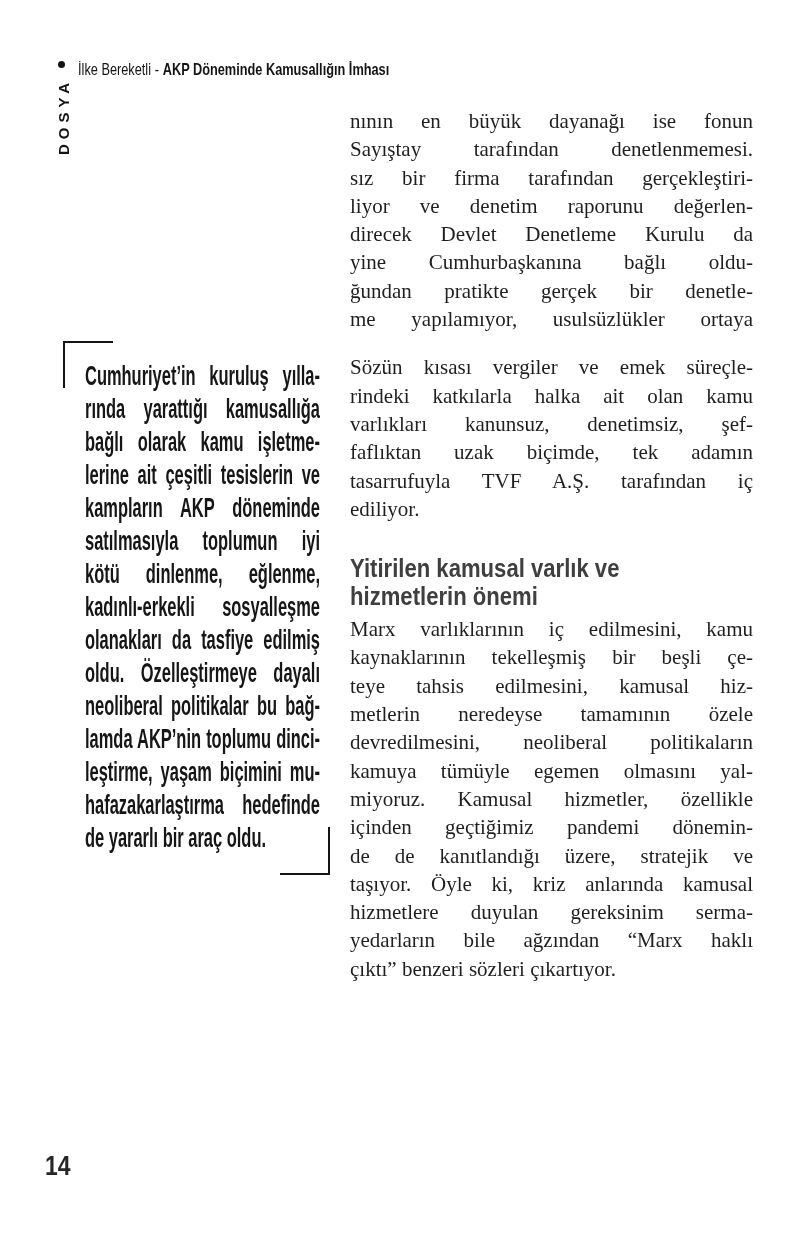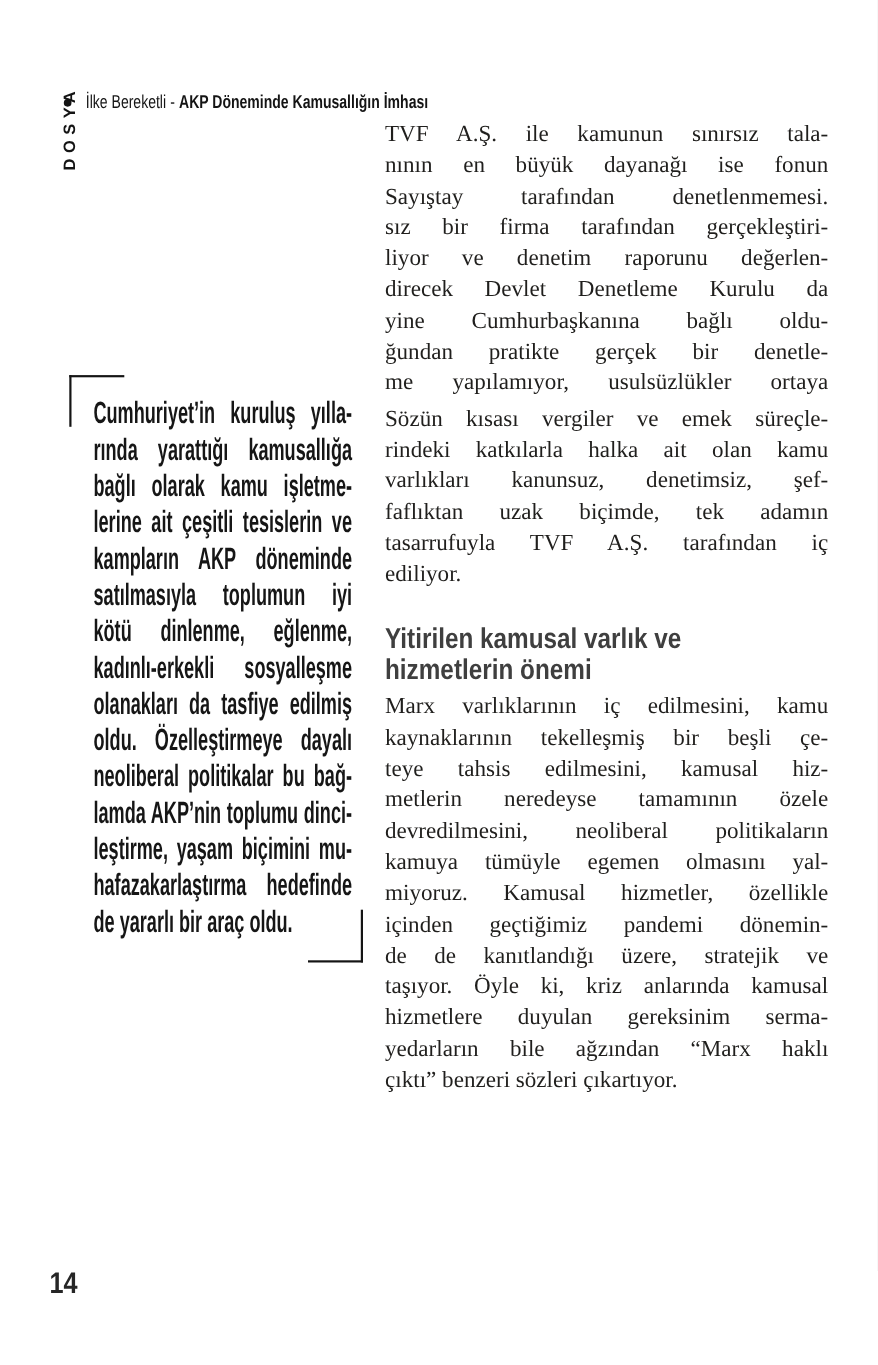--- a/index.html
+++ b/index.html
@@ -8,23 +8,22 @@
     width:798px;height:1241px;
     background:#ffffff;
     overflow:hidden;
     font-family:"Liberation Serif", serif;
     color:#201f1d;
   }
 
   
   .page-header{
     position:absolute;left:58px;top:61px;
-    display:flex;align-items:center;
+    display:flex;align-items:flex-start;
     height:18px;
-    margin-top:23px;
   }
   .bullet{
     width:7px;height:7px;border-radius:50%;
     background:#141414;margin-right:13px;flex:0 0 auto;
   }
   .header-text{
     font-family:"Liberation Sans", sans-serif;
     font-size:17px;line-height:18px;
     white-space:nowrap;
     transform:scaleX(0.75);transform-origin:left center;
@@ -64,21 +63,21 @@
     font-weight:700;font-size:28px;line-height:33px;
     color:#161616;
   }
 
   
   .article{
     position:absolute;left:350px;top:107px;width:403px;
     font-size:21px;line-height:28.3px;
   }
   .para{margin:0;}
-  .para + .para{margin-top:4px;}
+  .para + .para{margin-top:20px;}
   .subheading{
     margin:31px 0 5px 0;
     width:475px;
     transform:scaleX(0.85);transform-origin:left top;
     font-family:"Liberation Sans", sans-serif;
     font-weight:700;font-size:26px;line-height:28px;
     color:#3f3f3f;
   }
 
   
@@ -124,21 +123,20 @@
       <div class="tline">lamda AKP’nin toplumu dinci-</div>
       <div class="tline">leştirme, yaşam biçimini mu-</div>
       <div class="tline">hafazakarlaştırma hedefinde</div>
       <div class="tline tline-last">de yararlı bir araç oldu.</div>
     </blockquote>
 
   <div class="bracket-close"></div>
 
   <main class="article">
     <div class="para jblock">
-        <div class="tline">TVF A.Ş. ile kamunun sınırsız tala-</div>
         <div class="tline">nının en büyük dayanağı ise fonun</div>
         <div class="tline">Sayıştay tarafından denetlenmemesi.</div>
         <div class="tline">sız bir firma tarafından gerçekleştiri-</div>
         <div class="tline">liyor ve denetim raporunu değerlen-</div>
         <div class="tline">direcek Devlet Denetleme Kurulu da</div>
         <div class="tline">yine Cumhurbaşkanına bağlı oldu-</div>
         <div class="tline">ğundan pratikte gerçek bir denetle-</div>
         <div class="tline">me yapılamıyor, usulsüzlükler ortaya</div>
       </div>
     <div class="para jblock">

